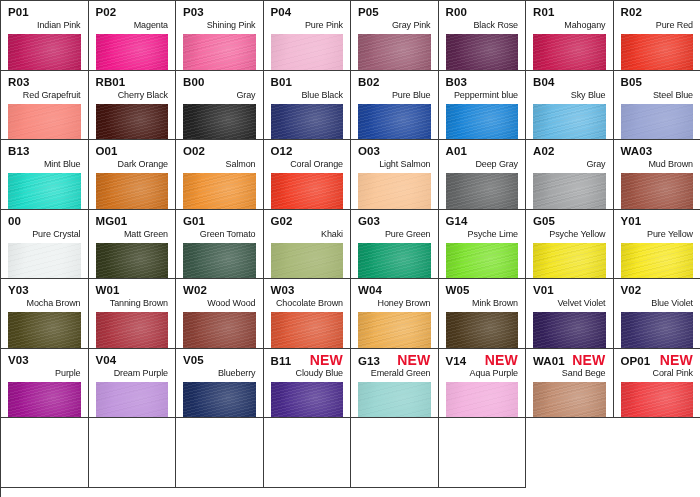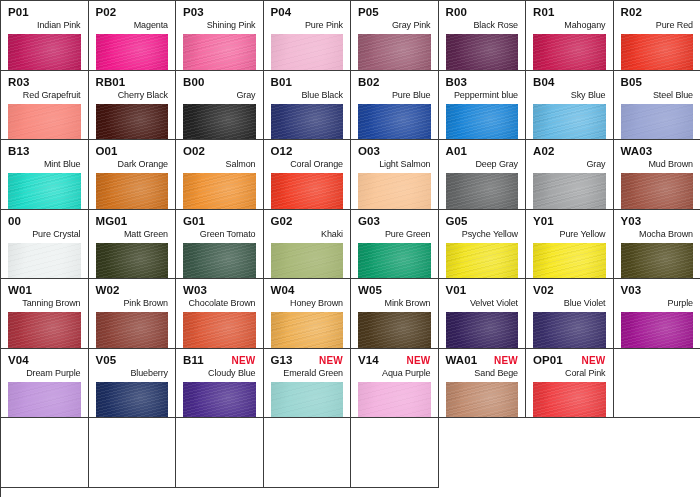--- a/index.html
+++ b/index.html
@@ -52,21 +52,21 @@
 
   .code {
     font-size: 11.5px;
     font-weight: bold;
     color: #111111;
     letter-spacing: 0.1px;
     white-space: nowrap;
   }
 
   .new-badge {
-    font-size: 10px;
+    font-size: 14px;
     font-weight: bold;
     color: #e8112d;
     letter-spacing: 0.2px;
     margin-left: 3px;
     white-space: nowrap;
   }
 
   .name {
     font-size: 9px;
     font-weight: normal;
@@ -398,20 +398,29 @@
       <div class="code-row">
         <span class="code">G03</span>
       </div>
       <div class="name">Pure Green</div>
       <div class="swatch-wrap">
         <div class="swatch" style="background-color: rgb(13, 157, 107);"></div>
       </div>
     </div>
     <div class="cell">
       <div class="code-row">
+        <span class="code">G14</span>
+      </div>
+      <div class="name">Psyche Lime</div>
+      <div class="swatch-wrap">
+        <div class="swatch" style="background-color: rgb(124, 227, 43);"></div>
+      </div>
+    </div>
+    <div class="cell">
+      <div class="code-row">
         <span class="code">G05</span>
       </div>
       <div class="name">Psyche Yellow</div>
       <div class="swatch-wrap">
         <div class="swatch" style="background-color: rgb(242, 228, 27);"></div>
       </div>
     </div>
     <div class="cell">
       <div class="code-row">
         <span class="code">Y01</span>
@@ -436,21 +445,21 @@
       </div>
       <div class="name">Tanning Brown</div>
       <div class="swatch-wrap">
         <div class="swatch" style="background-color: rgb(173, 52, 64);"></div>
       </div>
     </div>
     <div class="cell">
       <div class="code-row">
         <span class="code">W02</span>
       </div>
-      <div class="name">Pink Brown</div>
+      <div class="name">Wood Wood</div>
       <div class="swatch-wrap">
         <div class="swatch" style="background-color: rgb(140, 65, 54);"></div>
       </div>
     </div>
     <div class="cell">
       <div class="code-row">
         <span class="code">W03</span>
       </div>
       <div class="name">Chocolate Brown</div>
       <div class="swatch-wrap">

